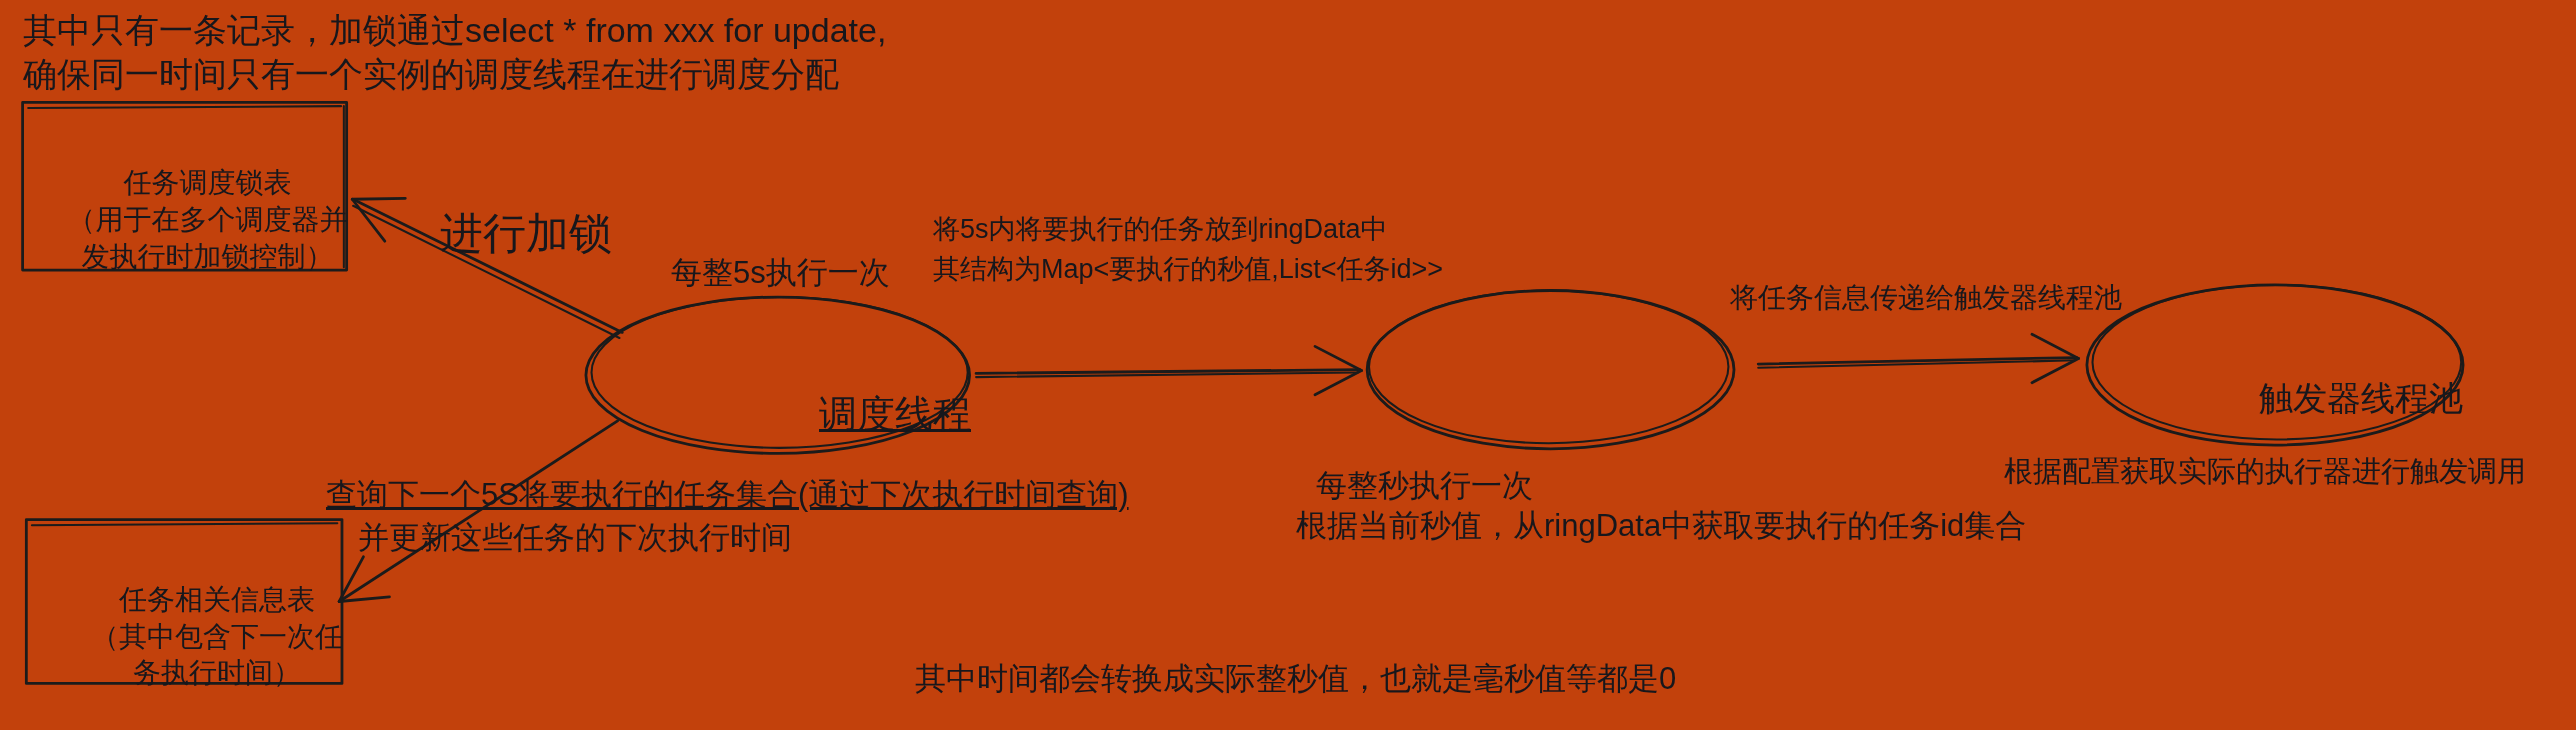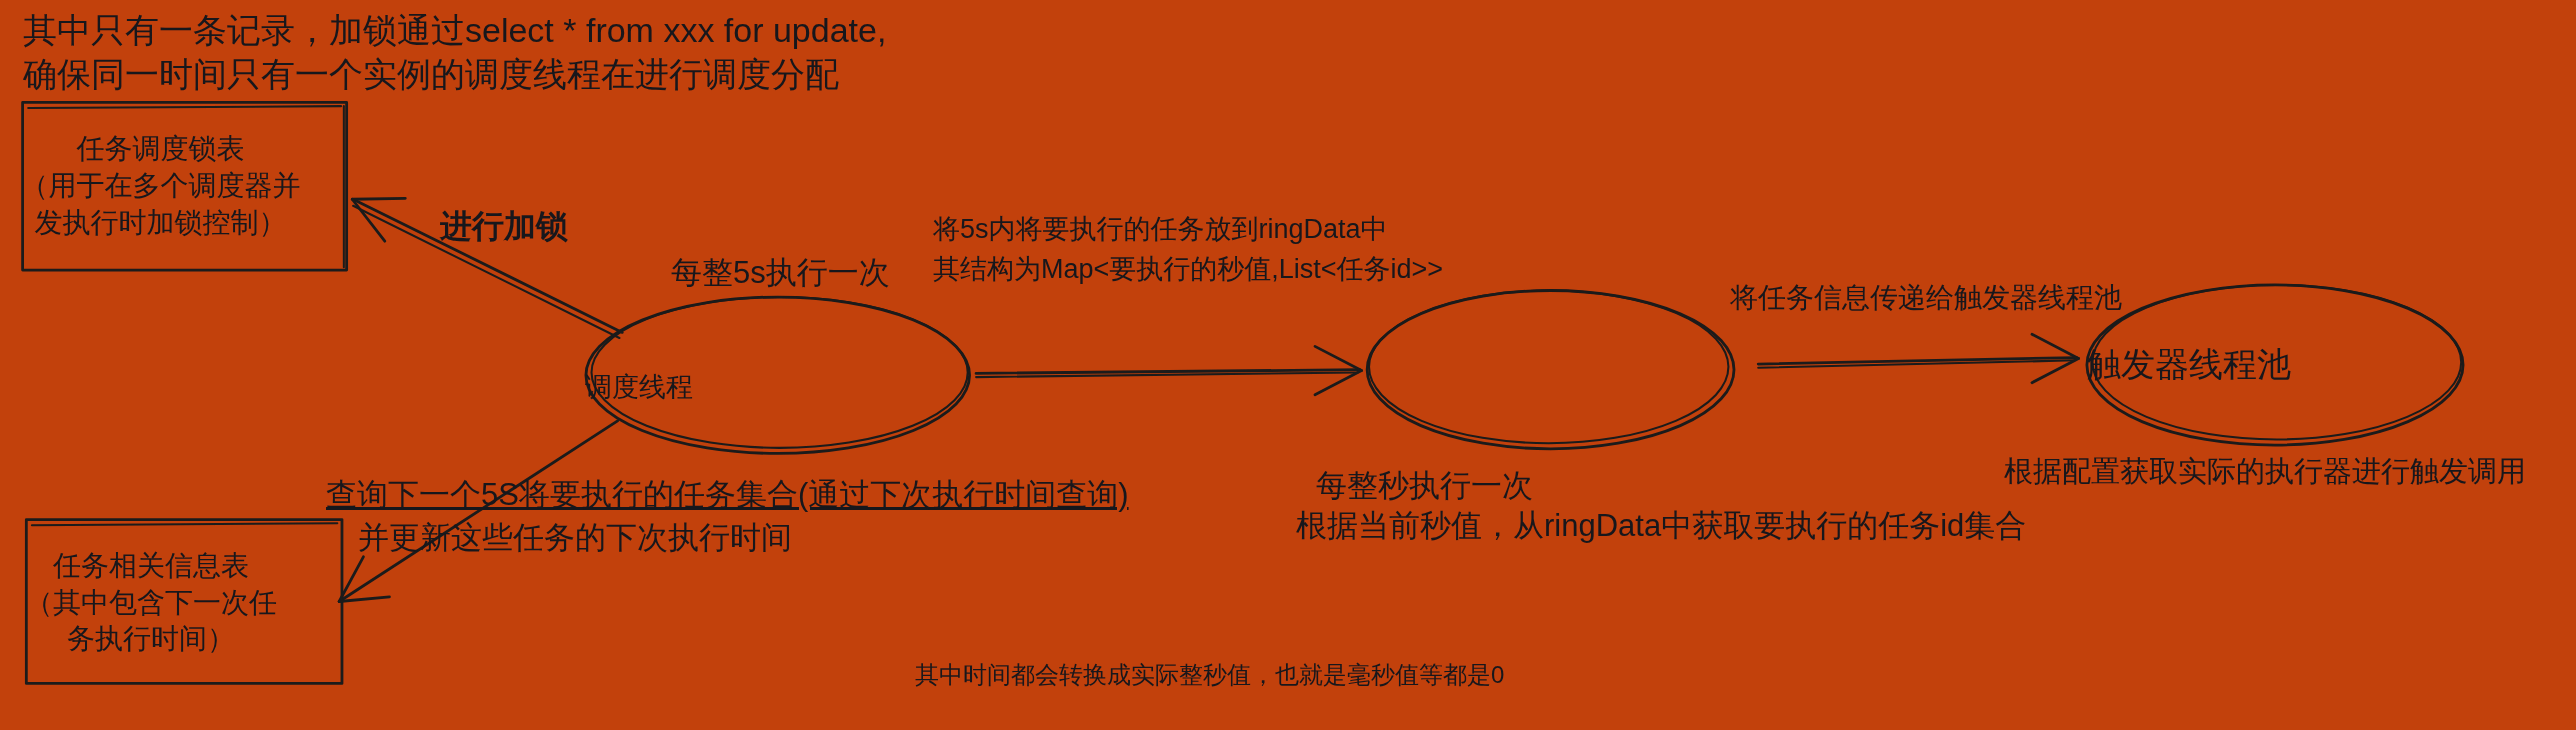--- a/index.html
+++ b/index.html
@@ -6,38 +6,38 @@
   .canvas{
     position:relative;
     width:2576px;height:730px;
     background:#c2410c;
     font-family:"Liberation Sans","DejaVu Sans",sans-serif;
     color:#17171c;
     overflow:hidden;
   }
   .canvas svg{position:absolute;left:0;top:0;}
   .txt{position:absolute;white-space:pre-line;line-height:1.32;}
-  .nodebox{position:absolute;display:flex;align-items:center;justify-content:flex-start;text-align:center;}
+  .nodebox{position:absolute;display:flex;align-items:center;justify-content:flex-end;text-align:center;margin-top:34px;}
 
   .t-top-note{left:23px;top:7.5px;font-size:34px;line-height:44px;}
   .t-lock-table{left:20.5px;top:101px;width:327px;height:171px;font-size:28px;line-height:44px;}
-  .t-edge-lock{left:440px;top:205px;font-size:32px;font-weight:bold;}
+  .t-edge-lock{left:440px;top:205px;font-size:43px;}
   .t-sched-interval{left:671px;top:253px;font-size:31px;}
   .t-ringdata-note{left:933px;top:209px;font-size:27px;line-height:40px;}
-  .t-scheduler{left:585px;top:309px;width:386px;height:156px;font-size:27px;}
+  .t-scheduler{left:585px;top:302px;width:386px;height:156px;font-size:38px;text-decoration:underline;}
   .t-ring{left:1367px;top:291px;width:367px;height:158px;font-size:35px;}
   .t-pass{left:1730px;top:264px;font-size:28px;margin-top:16px;}
   .t-trigger{left:2087px;top:285px;width:376px;height:160px;font-size:34px;}
   .t-trigger-action{left:2004px;top:452px;font-size:29px;}
   .t-ring-interval1{left:1300px;top:466px;font-size:31px;margin-left:16px;}
   .t-ring-interval2{left:1296px;top:506px;font-size:31px;}
   .t-query1{left:326px;top:475px;font-size:31px;text-decoration:underline;}
   .t-query2{left:358px;top:518px;font-size:31px;}
   .t-info-table{left:25px;top:519px;width:318px;height:168px;font-size:28px;line-height:44px;}
-  .t-bottom-note{left:915px;top:659px;font-size:24px;}
+  .t-bottom-note{left:915px;top:659px;font-size:31px;}
 
   .stroke{fill:none;stroke:#1b1b1b;stroke-width:3;stroke-linecap:round;stroke-linejoin:round;}
   .stroke2{fill:none;stroke:#1b1b1b;stroke-width:2.2;stroke-linecap:round;}
 </style>
 </head>
 <body>
 
 <div class="canvas">
 
   <svg width="2576" height="730" viewBox="0 0 2766 784">

